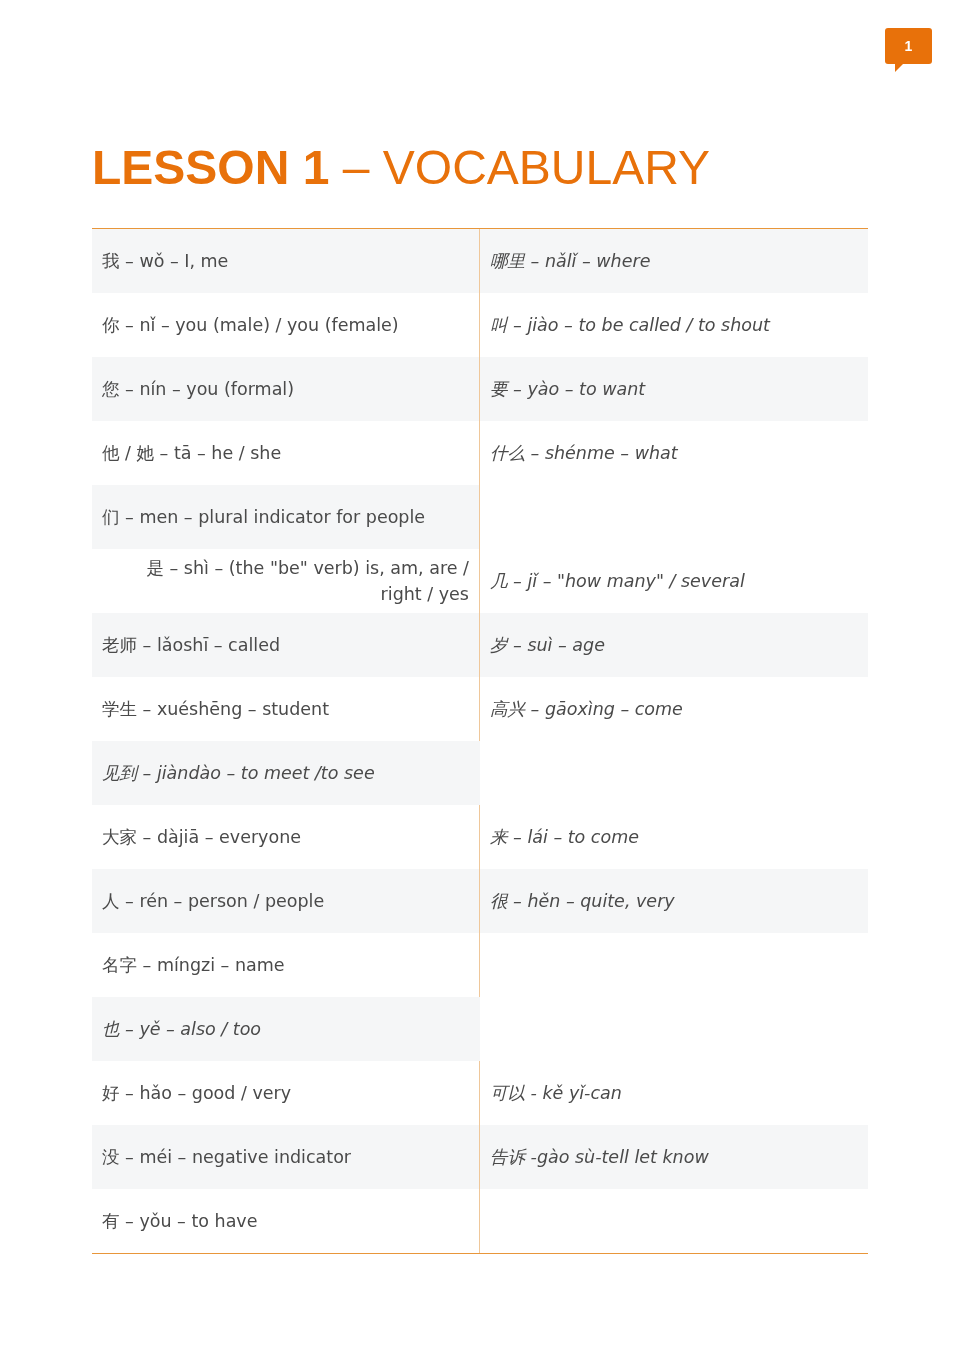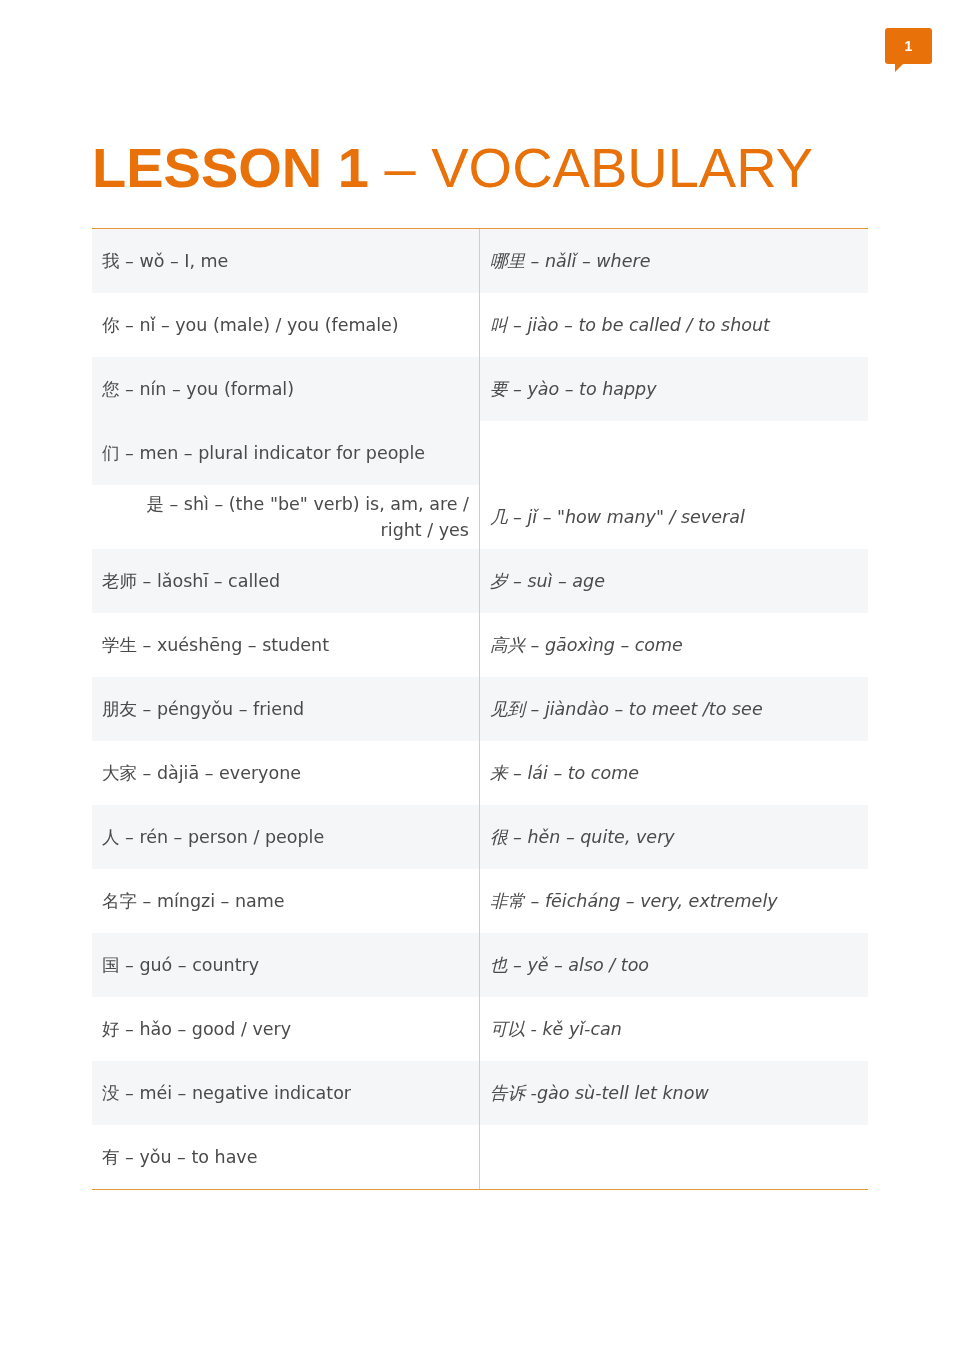--- a/index.html
+++ b/index.html
@@ -41,21 +41,21 @@
       border-right: 9px solid transparent;
       border-top: 9px solid #e8710a;
     }
     .title {
       position: absolute;
       left: 92px;
       top: 138px;
       margin: 0;
       color: #e8710a;
       font-family: "Liberation Sans", sans-serif;
-      font-size: 56px;
+      font-size: 48px;
       line-height: 60px;
       white-space: nowrap;
       letter-spacing: 0px;
     }
     .title .bold {
       font-weight: bold;
     }
     .title .light {
       font-weight: normal;
     }
@@ -110,55 +110,56 @@
   <div class="row shaded">
     <div class="cell left">我 – wǒ – I, me</div>
     <div class="cell right">哪里 – nǎlǐ – where</div>
   </div>
   <div class="row">
     <div class="cell left">你 – nǐ – you (male) / you (female)</div>
     <div class="cell right">叫 – jiào – to be called / to shout</div>
   </div>
   <div class="row shaded">
     <div class="cell left">您 – nín – you (formal)</div>
-    <div class="cell right">要 – yào – to happy</div>
+    <div class="cell right">要 – yào – to want</div>
+  </div>
+  <div class="row">
+    <div class="cell left">他 / 她 – tā – he / she</div>
+    <div class="cell right">什么 – shénme – what</div>
   </div>
   <div class="row shaded">
     <div class="cell left">们 – men – plural indicator for people</div>
   </div>
   <div class="row">
     <div class="cell left">是 – shì – (the "be" verb) is, am, are  / right / yes</div>
     <div class="cell right">几 – jǐ – "how many" / several</div>
   </div>
   <div class="row shaded">
     <div class="cell left">老师 – lǎoshī – called</div>
     <div class="cell right">岁 – suì – age</div>
   </div>
   <div class="row">
     <div class="cell left">学生 – xuéshēng – student</div>
     <div class="cell right">高兴 – gāoxìng – come</div>
   </div>
   <div class="row shaded">
-    <div class="cell left">朋友 – péngyǒu – friend</div>
     <div class="cell right">见到 – jiàndào – to meet /to see</div>
   </div>
   <div class="row">
     <div class="cell left">大家 – dàjiā – everyone</div>
     <div class="cell right">来 – lái – to come</div>
   </div>
   <div class="row shaded">
     <div class="cell left">人 – rén – person / people</div>
     <div class="cell right">很 – hěn – quite, very</div>
   </div>
   <div class="row">
     <div class="cell left">名字 – míngzi – name</div>
-    <div class="cell right">非常 – fēicháng – very, extremely</div>
   </div>
   <div class="row shaded">
-    <div class="cell left">国 – guó – country</div>
     <div class="cell right">也 – yě – also / too</div>
   </div>
   <div class="row">
     <div class="cell left">好 – hǎo – good / very</div>
     <div class="cell right">可以 - kě yǐ-can</div>
   </div>
   <div class="row shaded">
     <div class="cell left">没 – méi – negative indicator</div>
     <div class="cell right">告诉 -gào sù-tell let know</div>
   </div>

